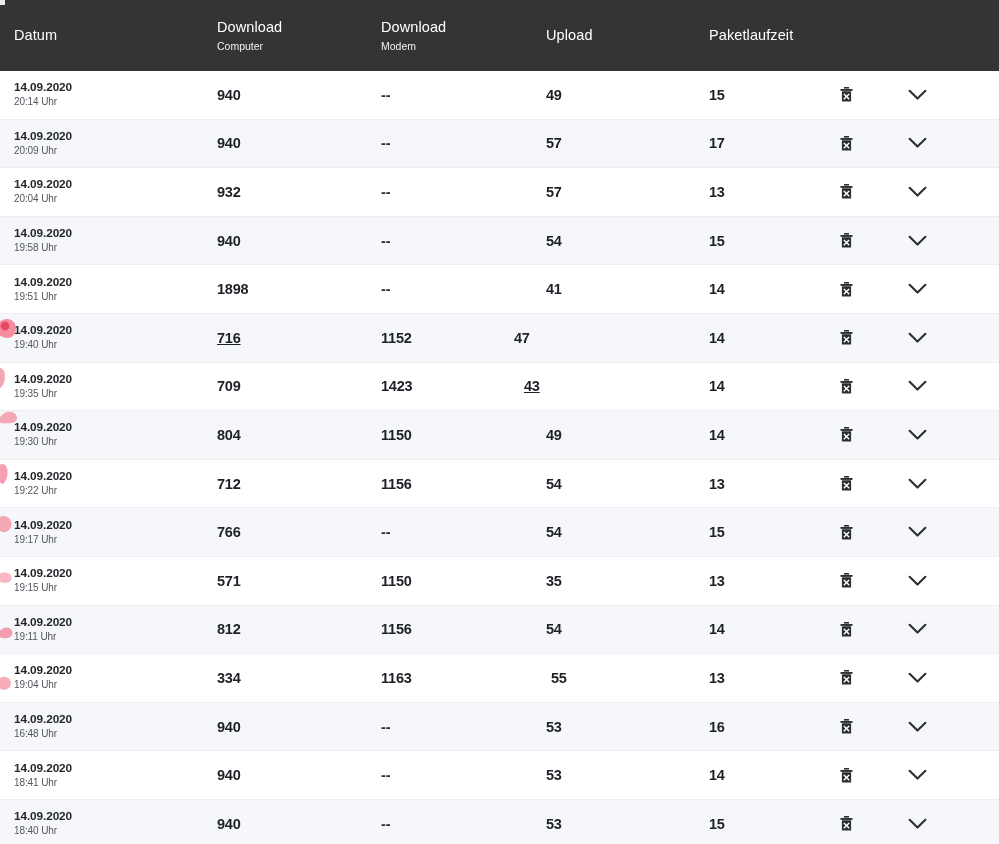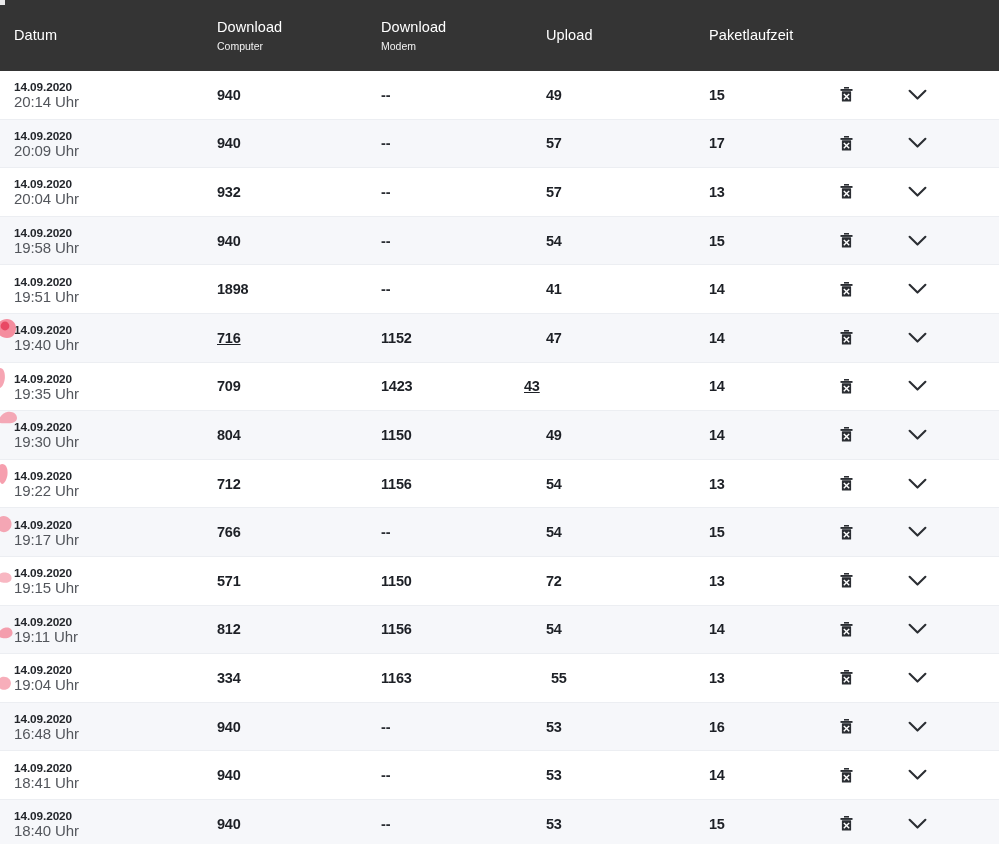--- a/index.html
+++ b/index.html
@@ -87,21 +87,21 @@
 
   .cell-date .d-date {
     font-size: 11.8px;
     line-height: 14px;
     font-weight: bold;
     color: #23262b;
     letter-spacing: -0.1px;
     white-space: nowrap;
   }
   .cell-date .d-time {
-    font-size: 15px;
+    font-size: 10px;
     line-height: 14px;
     font-weight: 400;
     color: #53565c;
     letter-spacing: -0.1px;
     white-space: nowrap;
     margin-top: 1px;
   }
 
   .cell-num {
     font-size: 14.5px;
@@ -302,21 +302,21 @@
           </div>
         </div>
       </div>
       <div class="row alt">
         <div class="cell cell-date" style="left: 14px;">
           <div class="d-date">14.09.2020</div>
           <div class="d-time">19:40 Uhr</div>
         </div>
         <div class="cell cell-num" style="left: 217px; text-decoration: underline;">716</div>
         <div class="cell cell-num" style="left: 381px;">1152</div>
-        <div class="cell cell-num" style="left: 546px;">47</div>
+        <div class="cell cell-num" style="left: 514px;">47</div>
         <div class="cell cell-num" style="left: 709px;">14</div>
         <div class="cell cell-action" style="left: 826px; width: 40px;">
           <div class="icon-btn">
             <svg width="13" height="15" viewBox="0 0 13 15" aria-hidden="true">
               <rect x="4" y="0" width="5" height="1.6" fill="#2b2e33"></rect>
               <rect x="0.5" y="2" width="12" height="1.9" fill="#2b2e33"></rect>
               <rect x="1.9" y="4.3" width="9.2" height="10.2" rx="0.6" fill="#2b2e33"></rect>
               <path d="M4.3 6.4 L6.5 8.6 L8.7 6.4 L9.7 7.4 L7.5 9.6 L9.7 11.8 L8.7 12.8 L6.5 10.6 L4.3 12.8 L3.3 11.8 L5.5 9.6 L3.3 7.4 Z" fill="#ffffff"></path>
             </svg>
           </div>
@@ -437,21 +437,21 @@
           </div>
         </div>
       </div>
       <div class="row">
         <div class="cell cell-date" style="left: 14px;">
           <div class="d-date">14.09.2020</div>
           <div class="d-time">19:15 Uhr</div>
         </div>
         <div class="cell cell-num" style="left: 217px;">571</div>
         <div class="cell cell-num" style="left: 381px;">1150</div>
-        <div class="cell cell-num" style="left: 546px;">72</div>
+        <div class="cell cell-num" style="left: 546px;">35</div>
         <div class="cell cell-num" style="left: 709px;">13</div>
         <div class="cell cell-action" style="left: 826px; width: 40px;">
           <div class="icon-btn">
             <svg width="13" height="15" viewBox="0 0 13 15" aria-hidden="true">
               <rect x="4" y="0" width="5" height="1.6" fill="#2b2e33"></rect>
               <rect x="0.5" y="2" width="12" height="1.9" fill="#2b2e33"></rect>
               <rect x="1.9" y="4.3" width="9.2" height="10.2" rx="0.6" fill="#2b2e33"></rect>
               <path d="M4.3 6.4 L6.5 8.6 L8.7 6.4 L9.7 7.4 L7.5 9.6 L9.7 11.8 L8.7 12.8 L6.5 10.6 L4.3 12.8 L3.3 11.8 L5.5 9.6 L3.3 7.4 Z" fill="#ffffff"></path>
             </svg>
           </div>

